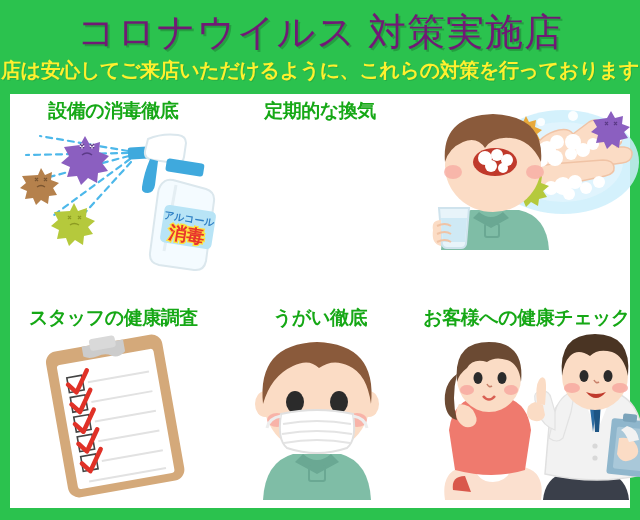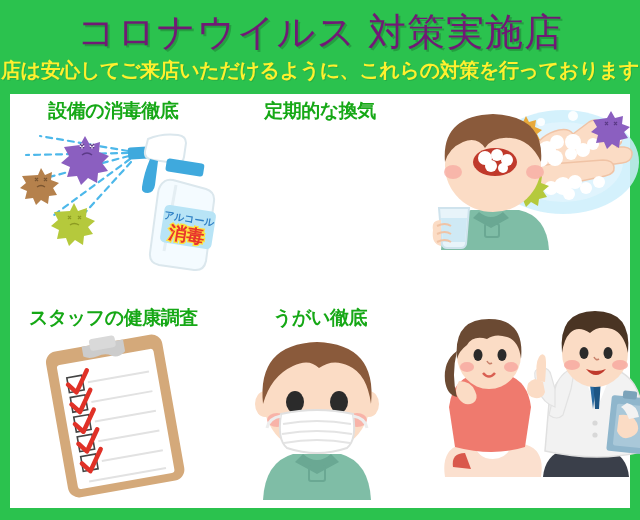--- a/index.html
+++ b/index.html
@@ -254,20 +254,21 @@
             <g>
               <path d="M64 84 q36 -8 72 0 q4 26 -6 34 q-30 10 -60 0 q-10 -8 -6 -34 z" fill="#ffffff" stroke="#e0e0e0" stroke-width="2"></path>
               <path d="M66 94 q34 -6 68 0 M65 104 q35 -6 70 0 M67 113 q33 -6 66 0" stroke="#e4e4e4" stroke-width="2" fill="none"></path>
               <path d="M64 86 q-12 2 -14 12 M136 86 q12 2 14 12" stroke="#ededed" stroke-width="3" fill="none"></path>
             </g>
           </svg>
         </div>
       </div>
 
       <div class="cell">
+        <div class="cell-title">お客様への健康チェック</div>
         <div class="art">
           <svg width="230" height="170" viewBox="0 0 230 170">
 
             <g>
               <path d="M22 170 q-4 -26 14 -32 l14 -4 q4 18 20 18 q16 0 20 -18 l14 4 q18 6 14 32 z" fill="#fbe0cf"></path>
               <path d="M26 100 q4 -32 34 -34 l14 0 q30 2 34 34 l-6 40 q-32 10 -70 0 z" fill="#ef7a6e"></path>
               <path d="M30 160 q-2 -14 12 -14 l6 16 z" fill="#d9584c"></path>
 
               <ellipse cx="66" cy="48" rx="32" ry="34" fill="#fbdcc5"></ellipse>
               <path d="M34 52 q-4 -40 32 -40 q36 0 32 40 q-2 -18 -14 -22 q-12 -4 -20 2 q-14 -4 -20 6 q-8 6 -10 14 z" fill="#6b4a33"></path>

